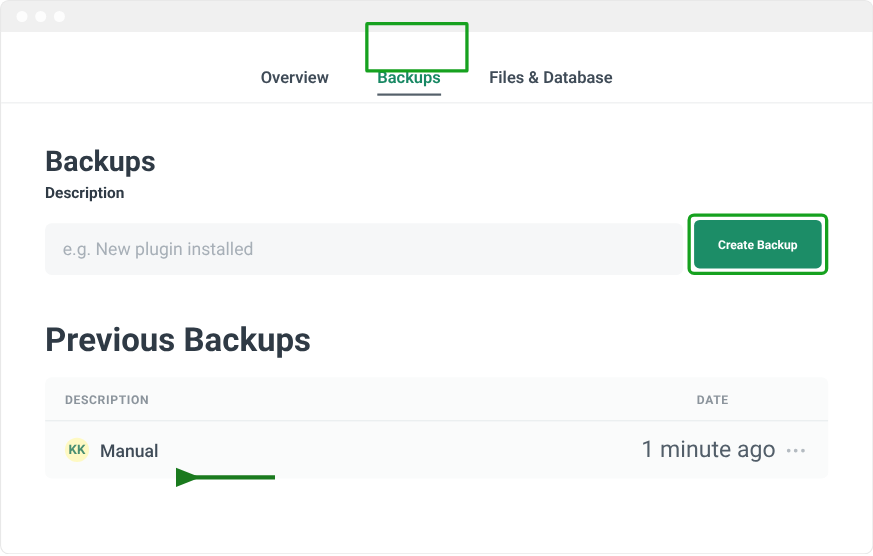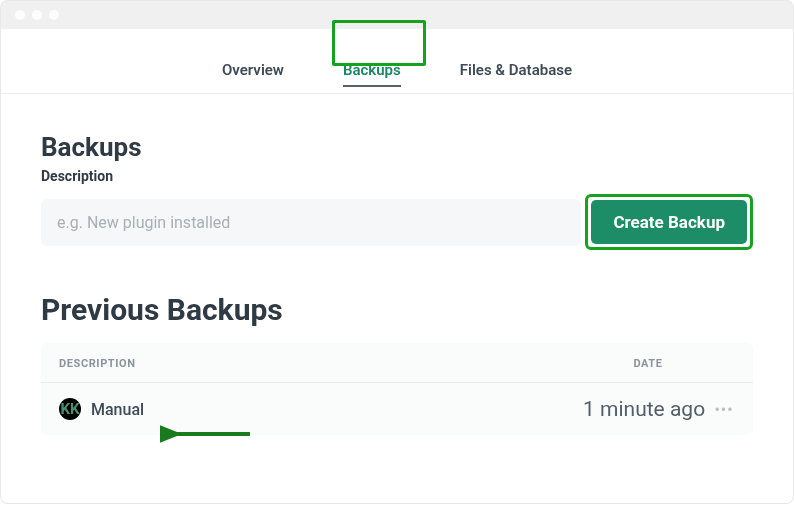--- a/index.html
+++ b/index.html
@@ -33,21 +33,21 @@
       border: 1px solid #e8e8e8;
       border-top: none;
       border-radius: 0 0 8px 8px;
       background: #fff;
       height: calc(505px - 30px);
       overflow: hidden;
     }
     .tabs {
       display: flex;
       justify-content: center;
-      gap: 15px;
+      gap: 0;
       border-bottom: 1px solid #ecedee;
       padding-top: 24px;
     }
     .tab {
       padding: 8px 22px 14px 22px;
       font-size: 15px;
       font-weight: 600;
       color: #3f4b57;
       cursor: pointer;
       position: relative;
@@ -91,21 +91,21 @@
     }
     .description-label {
       font-size: 14px;
       font-weight: 700;
       color: #2f3a45;
       margin-bottom: 10px;
     }
     .input-row {
       display: flex;
       gap: 4px;
-      align-items: center;
+      align-items: flex-end;
       margin-bottom: 42px;
     }
     .desc-input {
       flex: 1;
       background: #f6f7f8;
       border: none;
       border-radius: 6px;
       padding: 14px 16px;
       font-size: 16px;
       color: #333;
@@ -119,21 +119,21 @@
       border-radius: 6px;
       padding: 3px;
       display: flex;
     }
     .create-button {
       background: #1c8d67;
       color: #fff;
       border: none;
       border-radius: 5px;
       padding: 0 22px;
-      font-size: 17px;
+      font-size: 11px;
       font-weight: 700;
       cursor: pointer;
       font-family: inherit;
       height: 44px;
     }
     .section-title {
       font-size: 30px;
       font-weight: 700;
       color: #2f3a45;
       margin-bottom: 16px;
@@ -160,26 +160,26 @@
     .col-actions { width: 22px; }
     .table-row {
       display: flex;
       align-items: center;
       padding: 14px 18px;
     }
     .avatar {
       width: 22px;
       height: 22px;
       border-radius: 50%;
-      background: #000000;
+      background: #fef9c3;
       color: #4a8f72;
       display: flex;
       align-items: center;
       justify-content: center;
-      font-size: 15px;
+      font-size: 12px;
       font-weight: 700;
       margin-right: 10px;
       flex-shrink: 0;
     }
     .row-desc {
       font-size: 16px;
       color: #3f4b57;
       font-weight: 500;
     }
     .row-date {

